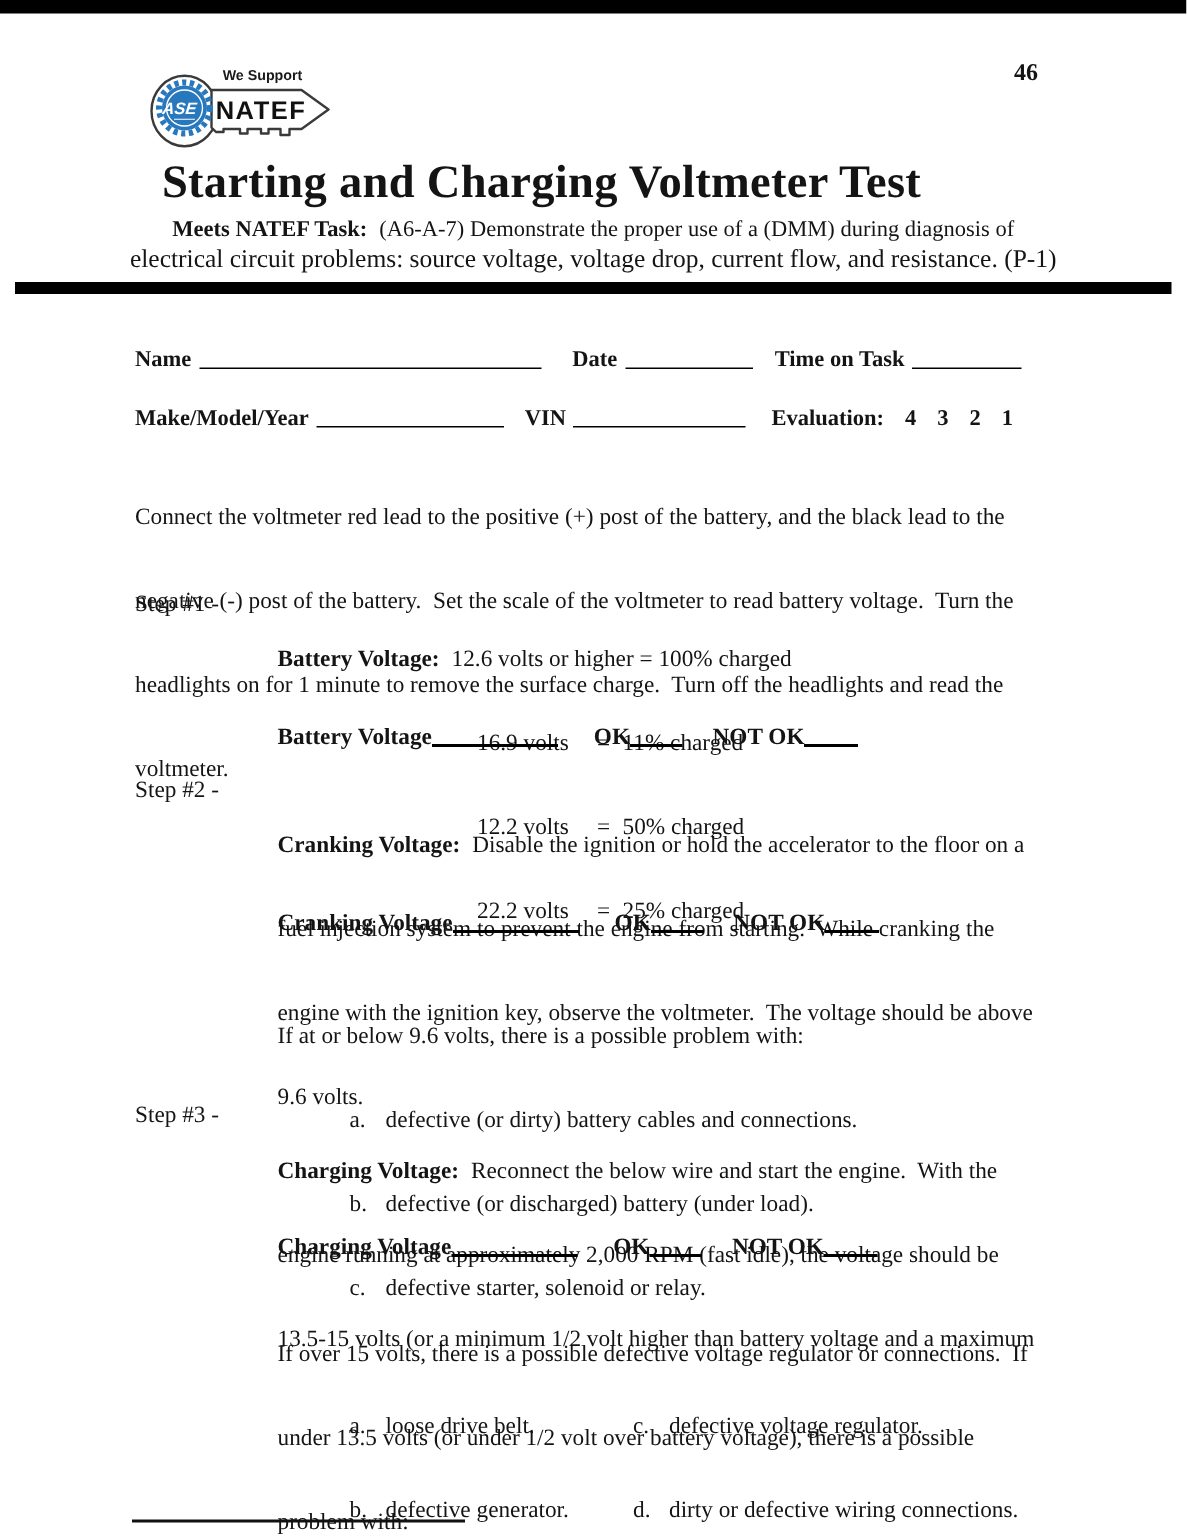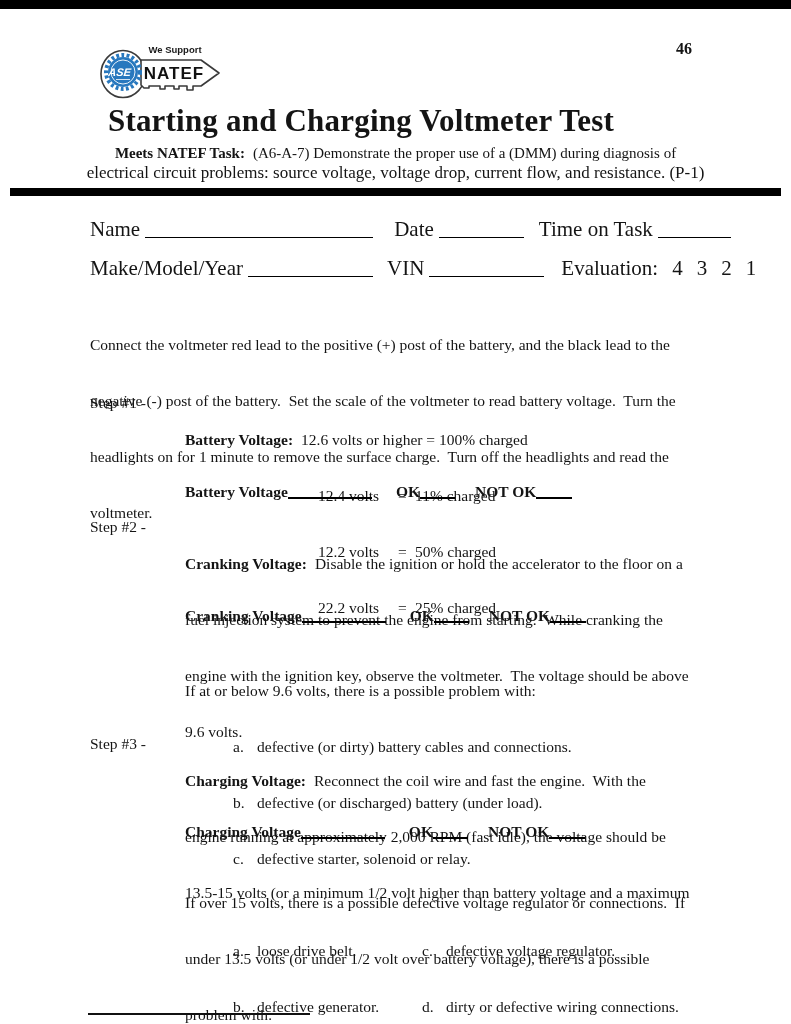--- a/index.html
+++ b/index.html
@@ -11,21 +11,21 @@
   .abs{position:absolute;}
   .pre{white-space:pre-wrap;}
   .b{font-weight:bold;}
   .topbar{left:0;top:0;width:791px;height:9px;background:#000;}
   .bottomline{left:88px;top:1013px;width:222px;height:2px;background:#111;}
   .pagenum{left:676px;top:40px;font-size:16px;font-weight:bold;}
   .title{left:0;top:103px;width:722px;text-align:center;font-size:31px;font-weight:bold;letter-spacing:0.2px;}
   .sub1{left:0;top:145px;width:791px;text-align:center;font-size:15px;}
   .sub2{left:0;top:163px;width:791px;text-align:center;font-size:17px;}
   .rule{left:10px;top:188px;width:771px;height:8px;background:#000;}
-  .formrow{left:90px;font-size:21px;font-weight:normal;white-space:nowrap;}
+  .formrow{left:90px;font-size:15px;font-weight:bold;white-space:nowrap;margin-top:15px;}
   .blank{display:inline-block;border-bottom:1.5px solid #000;height:13px;vertical-align:-2px;}
   .blank.bk{border-bottom-width:2px;}
   .body-text{font-size:15.5px;line-height:18.6px;}
   .steplabel{left:90px;font-size:15.5px;text-align:center;}
   .stepcontent{left:185px;width:528px;}
   .hgap{margin-right:8px;}
   .listind{margin-left:48px;}
   .li-pre{display:inline-block;width:24px;}
   .vcol{display:inline-block;width:80px;}
   .eqcol{display:inline-block;width:17px;}
@@ -75,21 +75,21 @@
 <div class="abs body-text pre" style="left:90px;top:299px;width:625px;">
   <div>Connect the voltmeter red lead to the positive (+) post of the battery, and the black lead to the</div>
   <div>negative (-) post of the battery.  Set the scale of the voltmeter to read battery voltage.  Turn the</div>
   <div>headlights on for 1 minute to remove the surface charge.  Turn off the headlights and read the</div>
   <div>voltmeter.</div>
 </div>
 
 <div class="abs steplabel body-text" style="top:394px;">Step #1 -</div>
 <div class="abs stepcontent body-text pre" style="top:394px;">
   <div><span class="b hgap">Battery Voltage:</span><span>12.6 volts or higher = 100% charged</span></div>
-  <div style="margin-left:133px;"><span class="vcol">12.4 volts</span><span class="eqcol">=</span><span>11% charged</span></div>
+  <div style="margin-left:133px;"><span class="vcol">16.9 volts</span><span class="eqcol">=</span><span>11% charged</span></div>
   <div style="margin-left:133px;"><span class="vcol">12.2 volts</span><span class="eqcol">=</span><span>50% charged</span></div>
   <div style="margin-left:133px;"><span class="vcol">22.2 volts</span><span class="eqcol">=</span><span>25% charged</span></div>
 </div>
 <div class="abs resline" style="left:185px;top:483px;">
   <span>Battery Voltage</span><span class="blank bk" style="width:84px;"></span><span style="margin-left:24px;">OK</span><span class="blank bk" style="width:35px;"></span><span style="margin-left:20px;">NOT OK</span><span class="blank bk" style="width:36px;"></span>
 </div>
 
 <div class="abs steplabel body-text" style="top:518px;">Step #2 -</div>
 <div class="abs stepcontent body-text pre" style="top:518px;">
   <div><span class="b hgap">Cranking Voltage:</span><span>Disable the ignition or hold the accelerator to the floor on a</span></div>
@@ -102,21 +102,21 @@
 </div>
 <div class="abs body-text pre" style="left:185px;top:645px;width:530px;">
   <div>If at or below 9.6 volts, there is a possible problem with:</div>
   <div class="listind"><span class="li-pre">a.</span><span>defective (or dirty) battery cables and connections.</span></div>
   <div class="listind"><span class="li-pre">b.</span><span>defective (or discharged) battery (under load).</span></div>
   <div class="listind"><span class="li-pre">c.</span><span>defective starter, solenoid or relay.</span></div>
 </div>
 
 <div class="abs steplabel body-text" style="top:735px;">Step #3 -</div>
 <div class="abs stepcontent body-text pre" style="top:735px;">
-  <div><span class="b hgap">Charging Voltage:</span><span>Reconnect the coil wire and fast the engine.  With the</span></div>
+  <div><span class="b hgap">Charging Voltage:</span><span>Reconnect the below wire and start the engine.  With the</span></div>
   <div>engine running at approximately 2,000 RPM (fast idle), the voltage should be</div>
   <div>13.5-15 volts (or a minimum 1/2 volt higher than battery voltage and a maximum</div>
 </div>
 <div class="abs resline" style="left:185px;top:823px;">
   <span>Charging Voltage</span><span class="blank bk" style="width:84px;"></span><span style="margin-left:24px;">OK</span><span class="blank bk" style="width:35px;"></span><span style="margin-left:20px;">NOT OK</span><span class="blank bk" style="width:36px;"></span>
 </div>
 <div class="abs body-text pre" style="left:185px;top:857px;width:530px;">
   <div>If over 15 volts, there is a possible defective voltage regulator or connections.  If</div>
   <div>under 13.5 volts (or under 1/2 volt over battery voltage), there is a possible</div>
   <div>problem with:</div>

